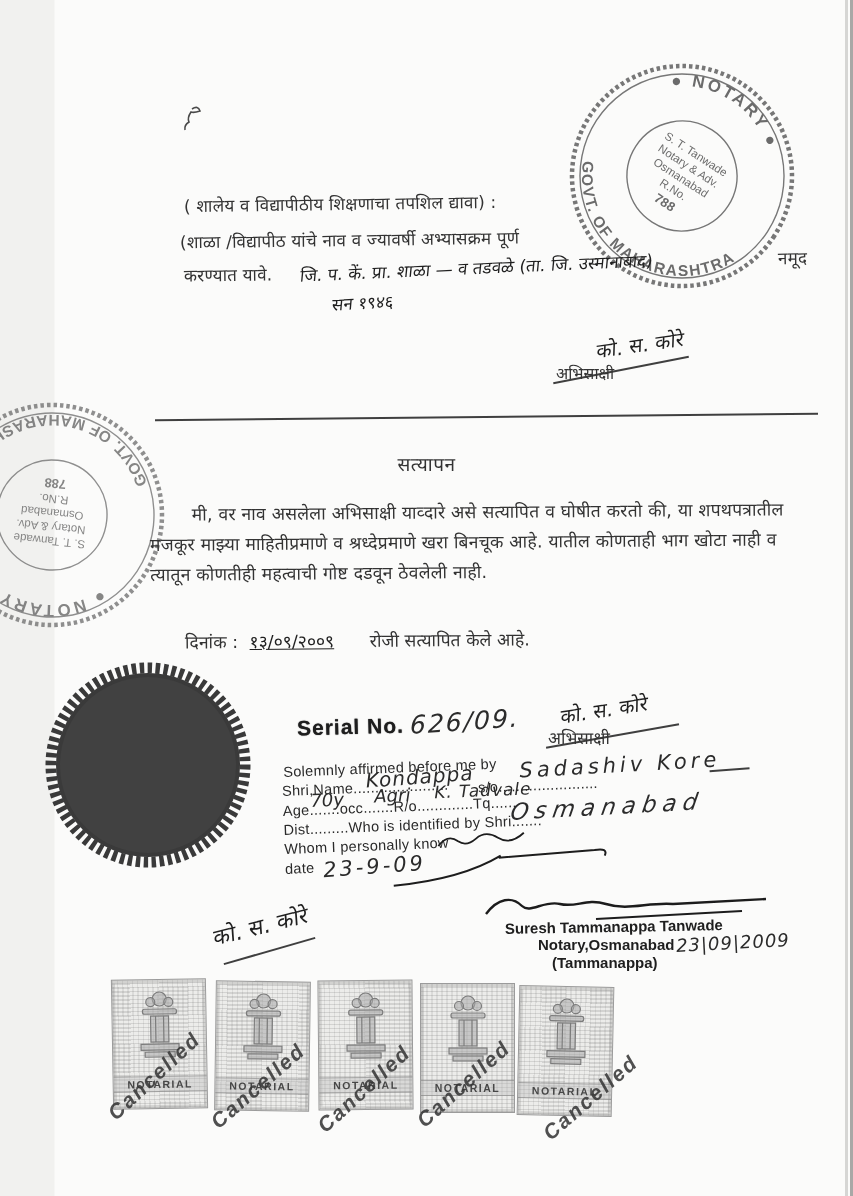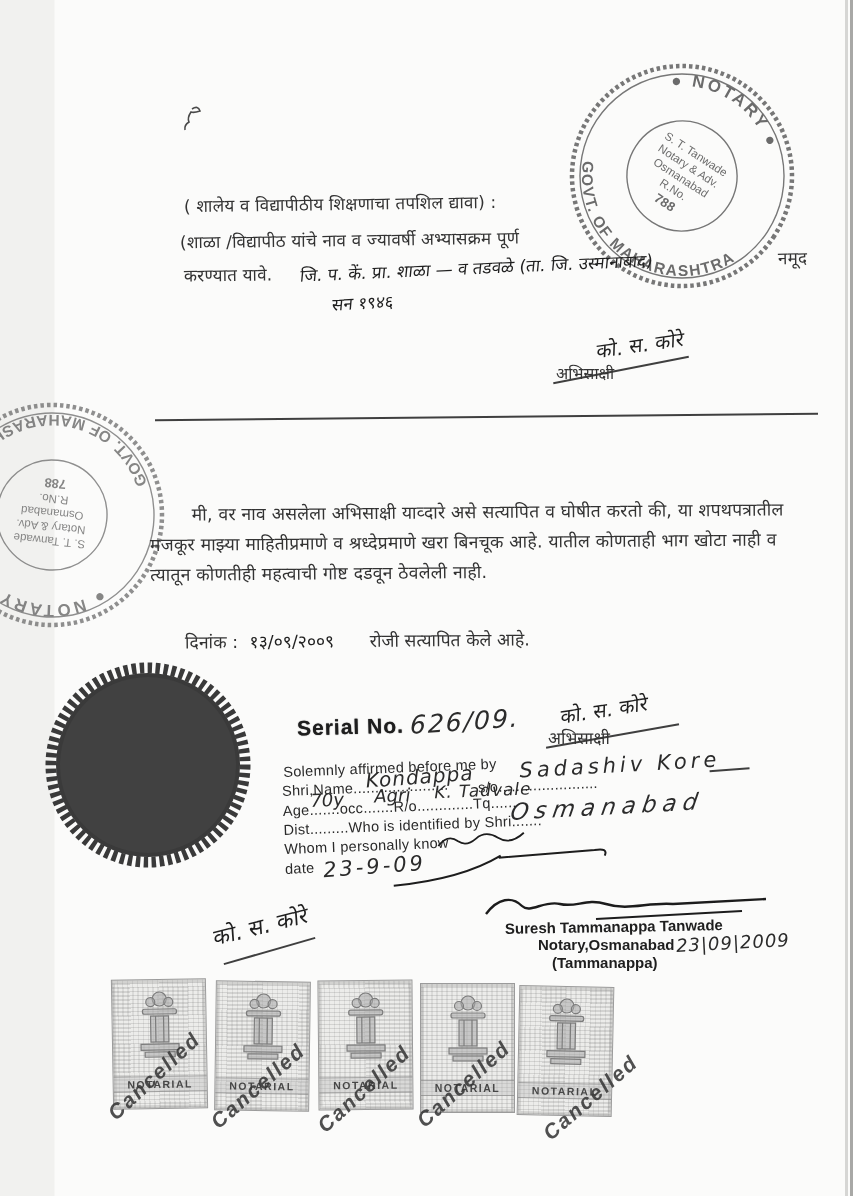--- a/index.html
+++ b/index.html
@@ -122,26 +122,27 @@
   <div class="abs dev dev-print" style="left:184px;top:263px;transform:rotate(-.8deg);">करण्यात यावे.</div>
   <div class="abs dev hw hw-dev" style="left:300px;top:256px;font-size:17px;transform:rotate(-2.5deg) skewX(-8deg);">जि. प. कें. प्रा. शाळा — व तडवळे (ता. जि. उस्मानाबाद)</div>
   <div class="abs dev hw hw-dev" style="left:332px;top:291px;font-size:17px;transform:rotate(-3deg) skewX(-8deg);">सन १९४६</div>
 
   <div class="abs dev hw hw-dev" style="left:596px;top:331px;font-size:20px;transform:rotate(-8deg) skewX(-10deg);">को. स. कोरे</div>
   <div class="abs rule" style="left:552px;top:369px;width:138px;height:1.6px;transform:rotate(-11deg);"></div>
   <div class="abs dev" style="left:556px;top:362px;font-size:16px;">अभिसाक्षी</div>
 
   <div class="abs rule" style="left:155px;top:416px;width:663px;height:2.4px;transform:rotate(-.55deg);"></div>
 
+  <div class="abs dev" style="left:0;top:451px;width:853px;text-align:center;font-size:19px;letter-spacing:.5px;">सत्यापन</div>
 
   <div class="para dev">मी, वर नाव असलेला अभिसाक्षी याव्दारे असे सत्यापित व घोषीत करतो की, या शपथपत्रातील मजकूर माझ्या माहितीप्रमाणे व श्रध्देप्रमाणे खरा बिनचूक आहे. यातील कोणताही भाग खोटा नाही व त्यातून कोणतीही महत्वाची गोष्ट दडवून ठेवलेली नाही.</div>
 
   <div class="abs dev" style="left:185px;top:628px;font-size:17.5px;transform:rotate(-.5deg);">
     <span>दिनांक :</span>
-    <span class="hw" style="margin-left:6px;">१३/०९/२००९</span>
+    <span class="hw" style="margin-left:6px;text-decoration:underline;">१३/०९/२००९</span>
     <span style="margin-left:30px;">रोजी सत्यापित केले आहे.</span>
   </div>
 
   <svg class="abs" style="left:42px;top:656px;" width="212" height="218">
     <circle cx="106" cy="109" r="92" fill="#3a3a3a"></circle>
     <circle cx="106" cy="109" r="97" fill="none" stroke="#3a3a3a" stroke-width="11" stroke-dasharray="4.5 3.5"></circle>
     <circle cx="106" cy="109" r="88" fill="#414141"></circle>
   </svg>
 
   <div class="abs bold-en" style="left:297px;top:715px;font-size:21px;letter-spacing:1px;transform:rotate(-1.5deg);text-shadow:0 0 1px #333;">Serial No.</div>

